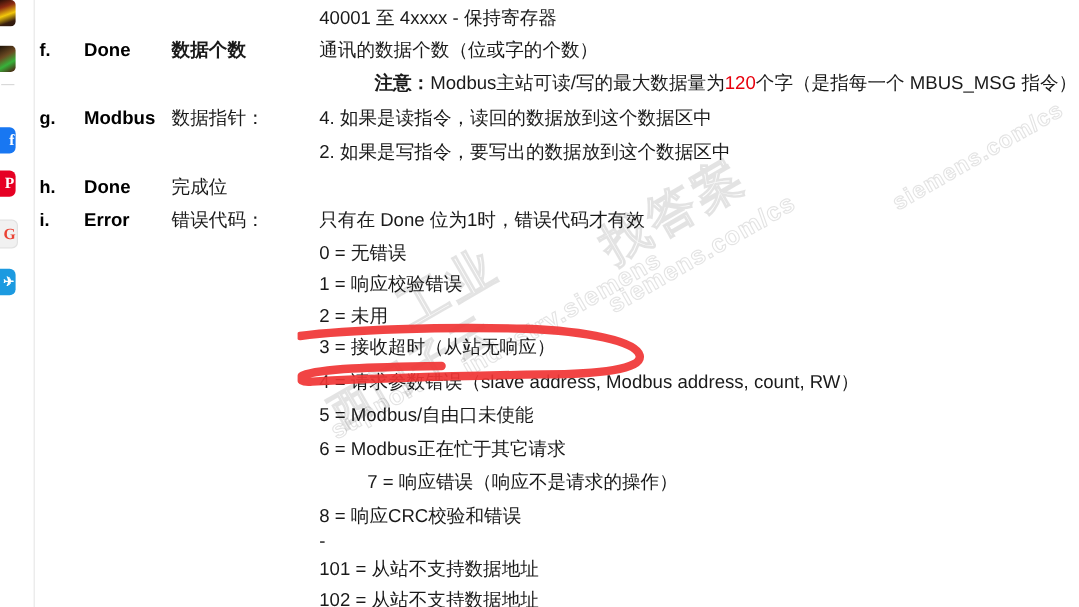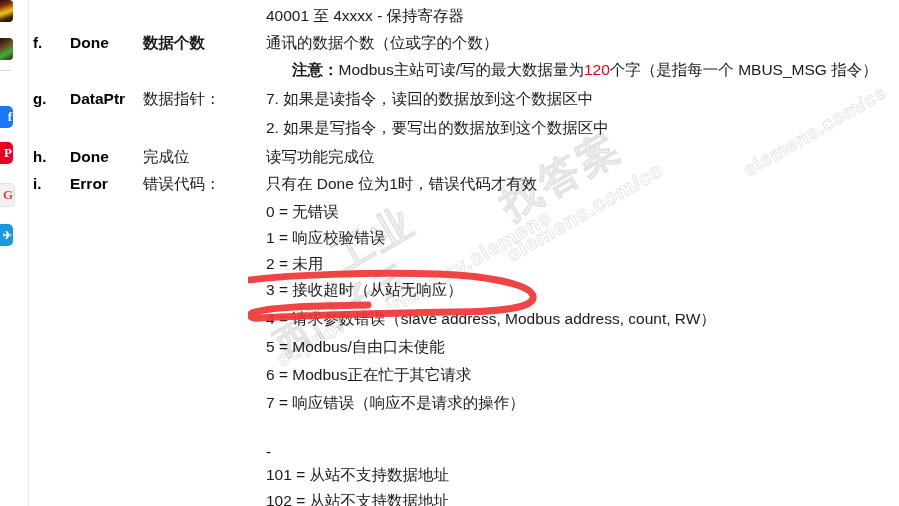--- a/index.html
+++ b/index.html
@@ -170,34 +170,33 @@
 
   <div id="content">
 
     <div class="row col-desc" style="top:7px;">40001 至 4xxxx - 保持寄存器</div>
 
     <div class="row col-letter" style="top:34px;">f.</div>
     <div class="row col-name" style="top:34px;">Done</div>
     <div class="row col-cn" style="top:34px;font-weight:bold;">数据个数</div>
     <div class="row col-desc" style="top:34px;">通讯的数据个数（位或字的个数）</div>
 
-    <div class="row col-desc indent-note" style="top:61px;">
+    <div class="row col-desc indent-note" style="top:61px;margin-left:20px;">
       <span class="bold">注意：</span><span>Modbus主站可读/写的最大数据量为</span><span class="red-num">120</span><span>个字（是指每一个 MBUS_MSG 指令）</span>
     </div>
 
     <div class="row col-letter" style="top:90px;">g.</div>
-    <div class="row col-name" style="top:90px;">DataPtr</div>
+    <div class="row col-name" style="top:90px;">Modbus</div>
     <div class="row col-cn" style="top:90px;">数据指针：</div>
-    <div class="row col-desc" style="top:90px;">7. 如果是读指令，读回的数据放到这个数据区中</div>
+    <div class="row col-desc" style="top:90px;">4. 如果是读指令，读回的数据放到这个数据区中</div>
     <div class="row col-desc" style="top:119px;">2. 如果是写指令，要写出的数据放到这个数据区中</div>
 
     <div class="row col-letter" style="top:148px;">h.</div>
     <div class="row col-name" style="top:148px;">Done</div>
     <div class="row col-cn" style="top:148px;">完成位</div>
-    <div class="row col-desc" style="top:148px;">读写功能完成位</div>
 
     <div class="row col-letter" style="top:175px;">i.</div>
     <div class="row col-name" style="top:175px;">Error</div>
     <div class="row col-cn" style="top:175px;">错误代码：</div>
     <div class="row col-desc" style="top:175px;">只有在 Done 位为1时，错误代码才有效</div>
 
     <div class="row col-desc" style="top:203px;">
       <span>0</span>
       <span>=</span>
       <span>无错误</span>
@@ -225,24 +224,29 @@
     <div class="row col-desc" style="top:338px;">
       <span>5</span>
       <span>=</span>
       <span>Modbus/自由口未使能</span>
     </div>
     <div class="row col-desc" style="top:366px;">
       <span>6</span>
       <span>=</span>
       <span>Modbus正在忙于其它请求</span>
     </div>
-    <div class="row col-desc" style="top:394px;">
+    <div class="row col-desc" style="top:394px;margin-left:40px;">
       <span>7</span>
       <span>=</span>
       <span>响应错误（响应不是请求的操作）</span>
+    </div>
+    <div class="row col-desc" style="top:422px;">
+      <span>8</span>
+      <span>=</span>
+      <span>响应CRC校验和错误</span>
     </div>
     <div class="row col-desc" style="top:443px;">
       <span>-</span>
     </div>
     <div class="row col-desc" style="top:466px;">
       <span>101</span>
       <span>=</span>
       <span>从站不支持数据地址</span>
     </div>
     <div class="row col-desc" style="top:492px;">

